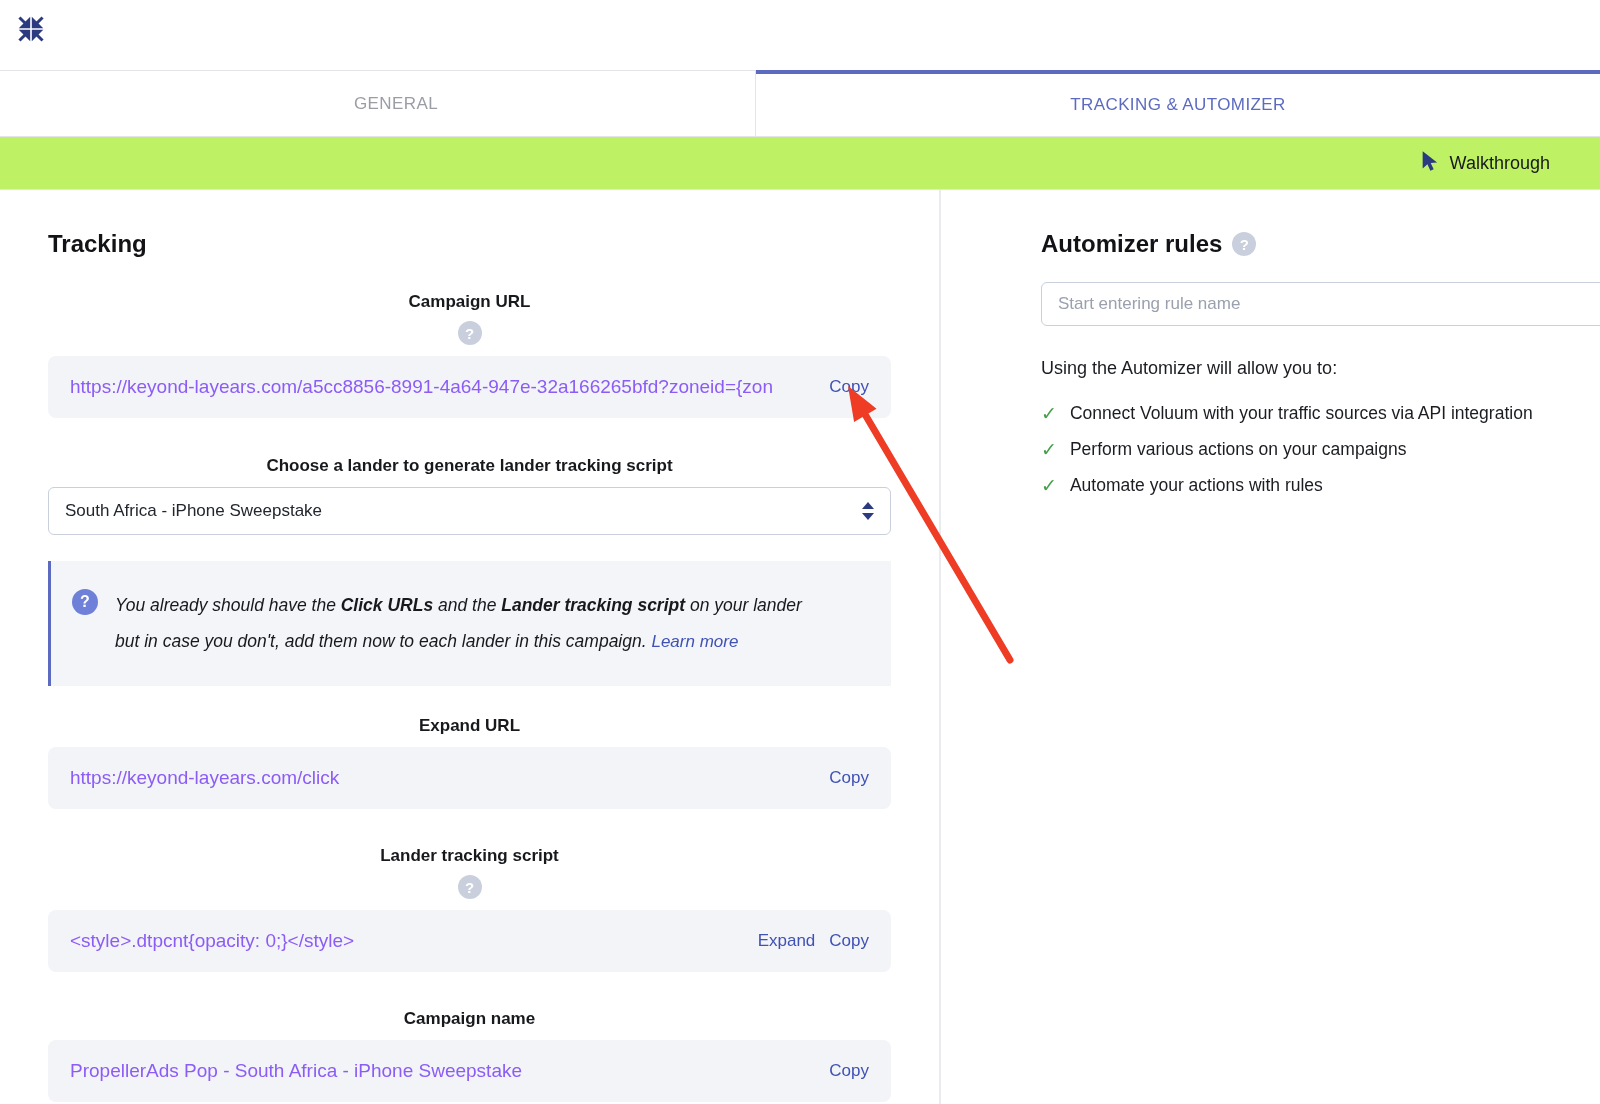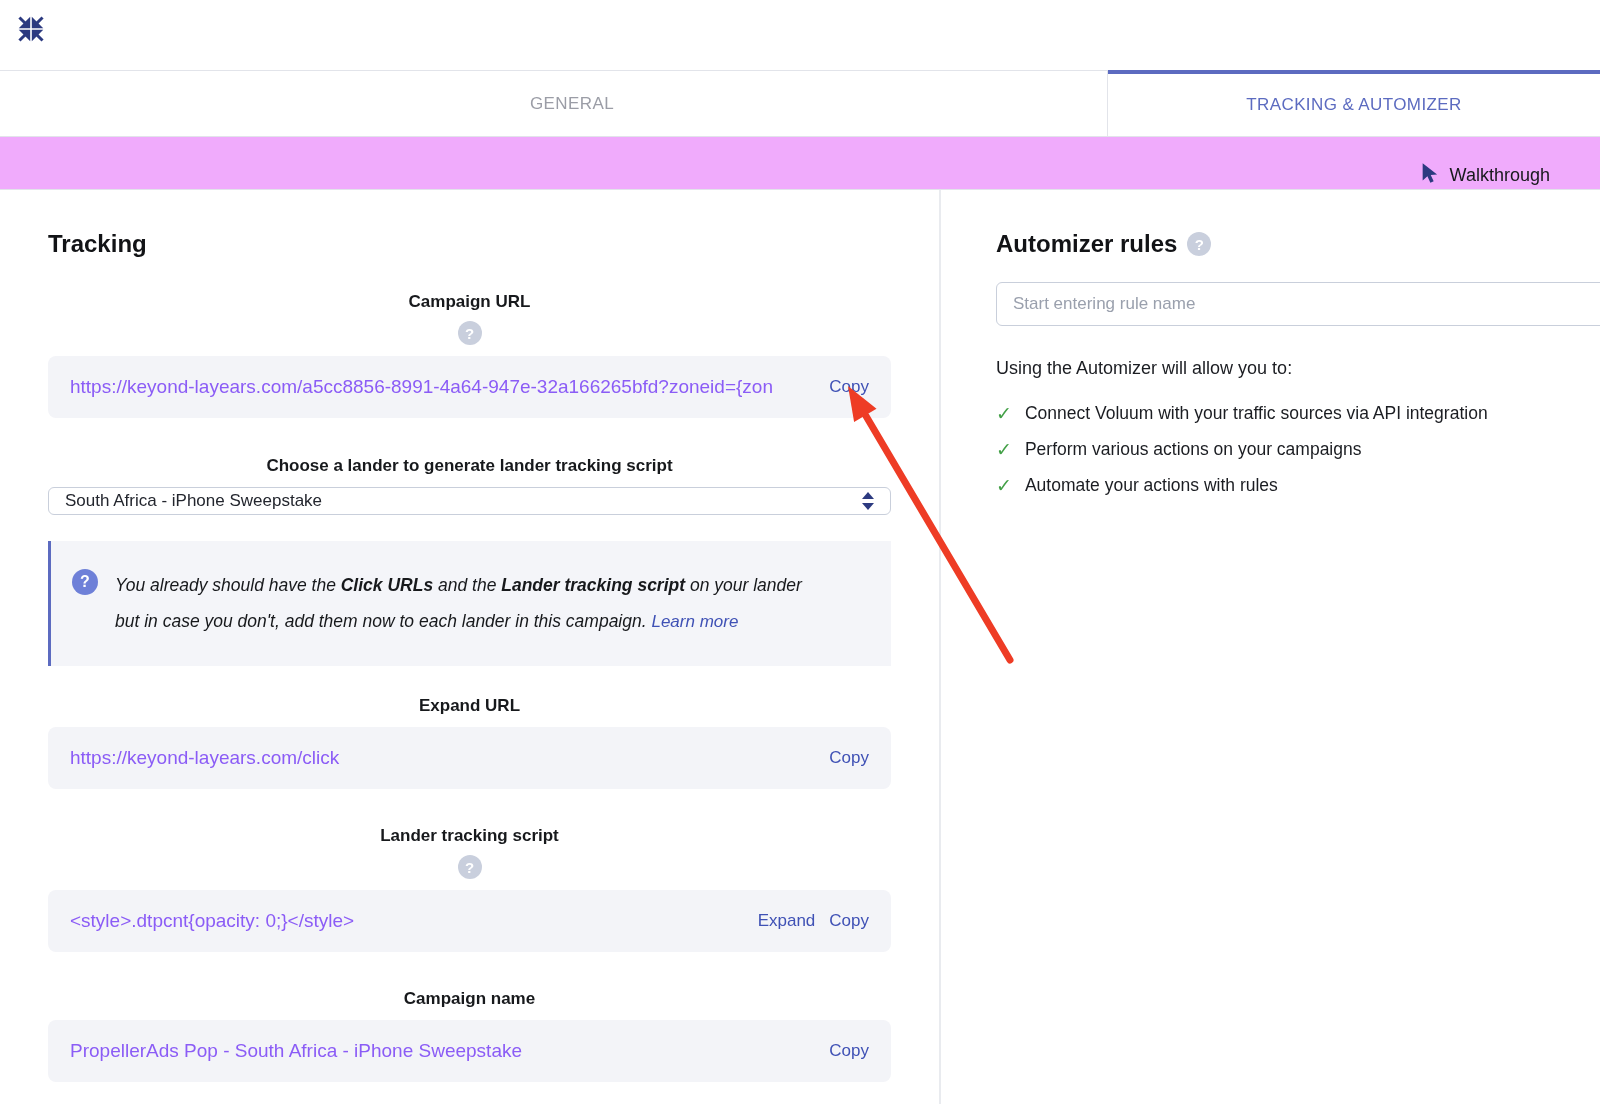--- a/index.html
+++ b/index.html
@@ -9,49 +9,49 @@
   
   .header { position:relative; height:70px; background:#fff; }
   .shrink-btn { position:absolute; left:14px; top:13px; width:34px; height:34px;
                 border:none; background:transparent; cursor:pointer; }
   .page-title { text-align:center; font-size:29px; font-weight:700; padding-top:16px; color:#121316; }
 
   
   .tabs { display:flex; height:67px; border-bottom:1px solid #e2e4ea; }
   .tab { display:flex; align-items:center; justify-content:center;
          font-size:17px; letter-spacing:.4px; cursor:pointer; background:#fff; }
-  .tab.inactive { width:1108px; color:#9b9da6; border-top:1px solid #e2e4ea; border-right:1px solid #e2e4ea;padding-left:37px; }
+  .tab.inactive { width:756px; color:#9b9da6; border-top:1px solid #e2e4ea; border-right:1px solid #e2e4ea;padding-left:37px; }
   .tab.active { flex:1; color:#5c6bc0; border-top:4px solid #5c6bc0; }
 
   
-  .walkbar { height:53px; background:#f0abfc; border-bottom:1px solid #e2e4ea;
-             display:flex; align-items:flex-end; justify-content:flex-end; padding-right:50px; }
+  .walkbar { height:53px; background:#bef264; border-bottom:1px solid #e2e4ea;
+             display:flex; align-items:center; justify-content:flex-end; padding-right:50px; }
   .walkthrough { display:flex; align-items:center; gap:10px; cursor:pointer; }
   .walkthrough span { font-size:18px; color:#17191c; }
 
   
-  .main { display:flex; height:914px; }
+  .main { display:flex; height:914px;gap:45px; }
   .col-left { width:941px; border-right:2px solid #e9ebef; padding:40px 48px 0 48px; }
   .col-right { flex:1; padding:40px 0 0 55px; }
 
   h2.section { font-size:24px; font-weight:700; color:#121316; display:flex; align-items:center; gap:10px; }
 
   .label { margin-top:34px; font-size:17px; font-weight:700; color:#17191c;
            display:flex; align-items:center; gap:9px;flex-direction:column; }
   .help { width:24px; height:24px; border-radius:50%; background:#c9cfdd; color:#fff;
           font-size:15px; font-weight:700; display:inline-flex; align-items:center;
           justify-content:center; cursor:pointer; }
 
   .field { margin-top:11px; height:62px; background:#f3f4f8; border-radius:8px;
            display:flex; align-items:center; padding:0 22px; }
   .field-value { flex:1; font-size:19px; color:#8b5cf6; white-space:nowrap; overflow:hidden; }
   .link { font-size:17px; color:#3f51b5; cursor:pointer; text-decoration:none; white-space:nowrap; }
   .field .link { margin-left:14px; }
 
-  .select { margin-top:11px; height:28px; background:#fff; border:1px solid #c9cfdb;
+  .select { margin-top:11px; height:48px; background:#fff; border:1px solid #c9cfdb;
             border-radius:6px; display:flex; align-items:center; justify-content:space-between;
             padding:0 16px; cursor:pointer; }
   .select-value { font-size:17px; color:#23262e; }
   .spin { display:flex; flex-direction:column; gap:4px; align-items:center; }
   .spin i { width:0; height:0; border-left:6px solid transparent; border-right:6px solid transparent; }
   .spin .up { border-bottom:7px solid #2c3a80; }
   .spin .dn { border-top:7px solid #2c3a80; }
 
   .infobox { margin-top:26px; background:#f4f5f9; border-left:3px solid #5c6bc0;
              display:flex; padding:26px 28px 26px 0; }

